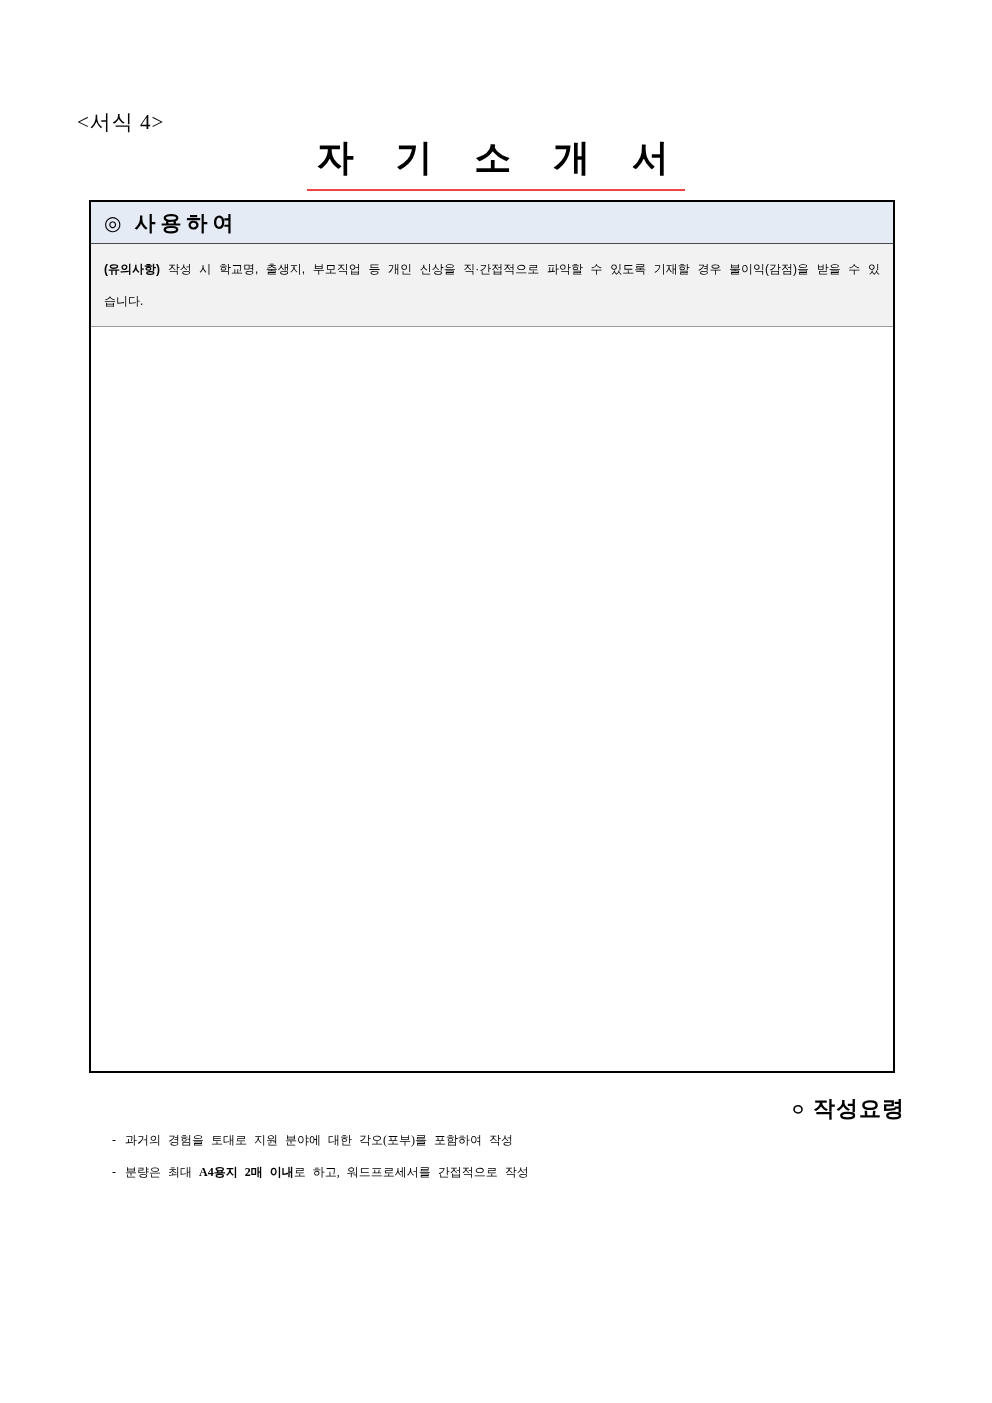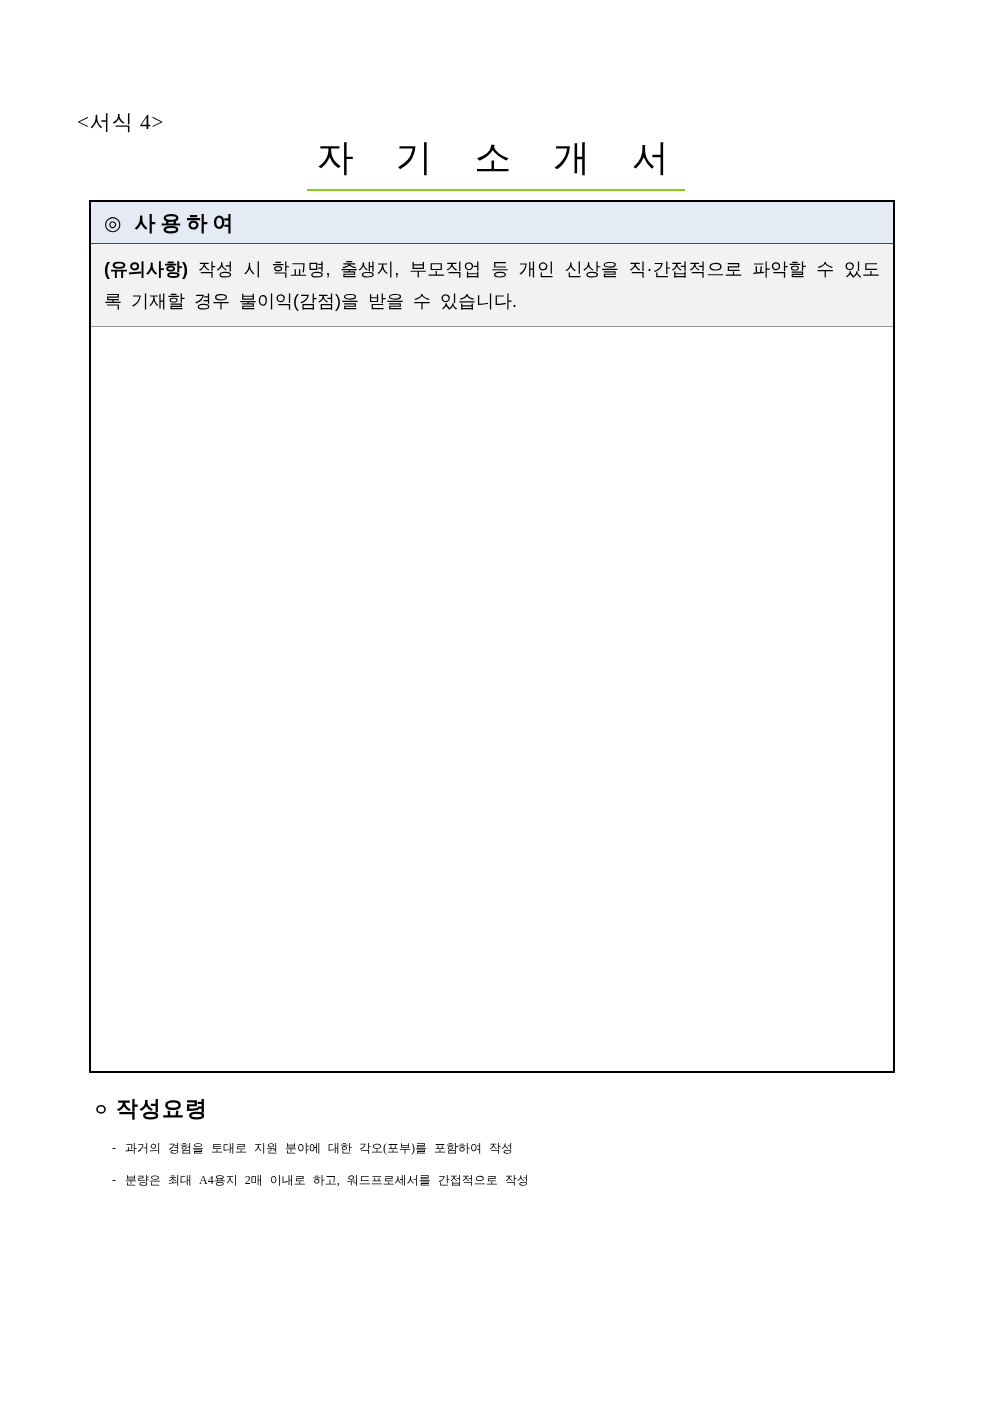--- a/index.html
+++ b/index.html
@@ -24,23 +24,23 @@
   
   .title-wrap {
     position: absolute;
     left: 0; top: 133px;
     width: 100%;
     text-align: center;
   }
   .doc-title {
     display: inline-block;
     font-size: 37px;
-    font-weight: normal;
+    font-weight: bold;
     letter-spacing: 0.44em;
-    border-bottom: 2px solid #84cc16;
+    border-bottom: 2px solid #ef4444;
     padding: 0 0 6px 10px;
     white-space: nowrap;
   }
 
   
   .form-table {
     position: absolute;
     left: 89px;
     top: 200px;
     width: 806px;
@@ -69,21 +69,21 @@
     margin-right: 13px;
     letter-spacing: 0;
   }
   .hdr-txt { letter-spacing: 5px; }
 
   .table-notice {
     flex: 0 0 auto;
     background: var(--notice-bg, #f2f2f2);
     border-bottom: 1px solid #999;
     padding: 9px 13px 9px 13px;
-    font-size: 18px;
+    font-size: 12px;
     line-height: 32px;
     text-align: justify;
     word-break: break-all;
     word-spacing: 4px;
   }
   .notice-label { font-weight: bold; }
 
   .table-body {
     flex: 1 1 auto;
     background: #fff;
@@ -93,35 +93,36 @@
   .guide {
     position: absolute;
     left: 93px;
     top: 1094px;
     width: 812px;
   }
   .guide-heading {
     font-size: 22px;
     font-weight: bold;
     letter-spacing: 1px;
-    margin: 0 0 16px 0;
+    margin: 0 0 8px 0;
+    text-align: right;
   }
   .guide-bullet {
     font-size: 16px;
     margin-right: 6px;
     vertical-align: 1px;
   }
   .guide-item {
     margin: 0 0 15px 19px;
     font-size: 12px;
     word-spacing: 4px;
     white-space: nowrap;
   }
   .dash { margin-right: 9px; }
-  .b { font-weight: normal; }
+  .b { font-weight: bold; }
 </style>
 </head>
 <body>
 
 <div class="form-tag">&lt;서식 4&gt;</div>
 
 <div class="title-wrap">
   <span class="doc-title">자 기 소 개 서</span>
 </div>
 

